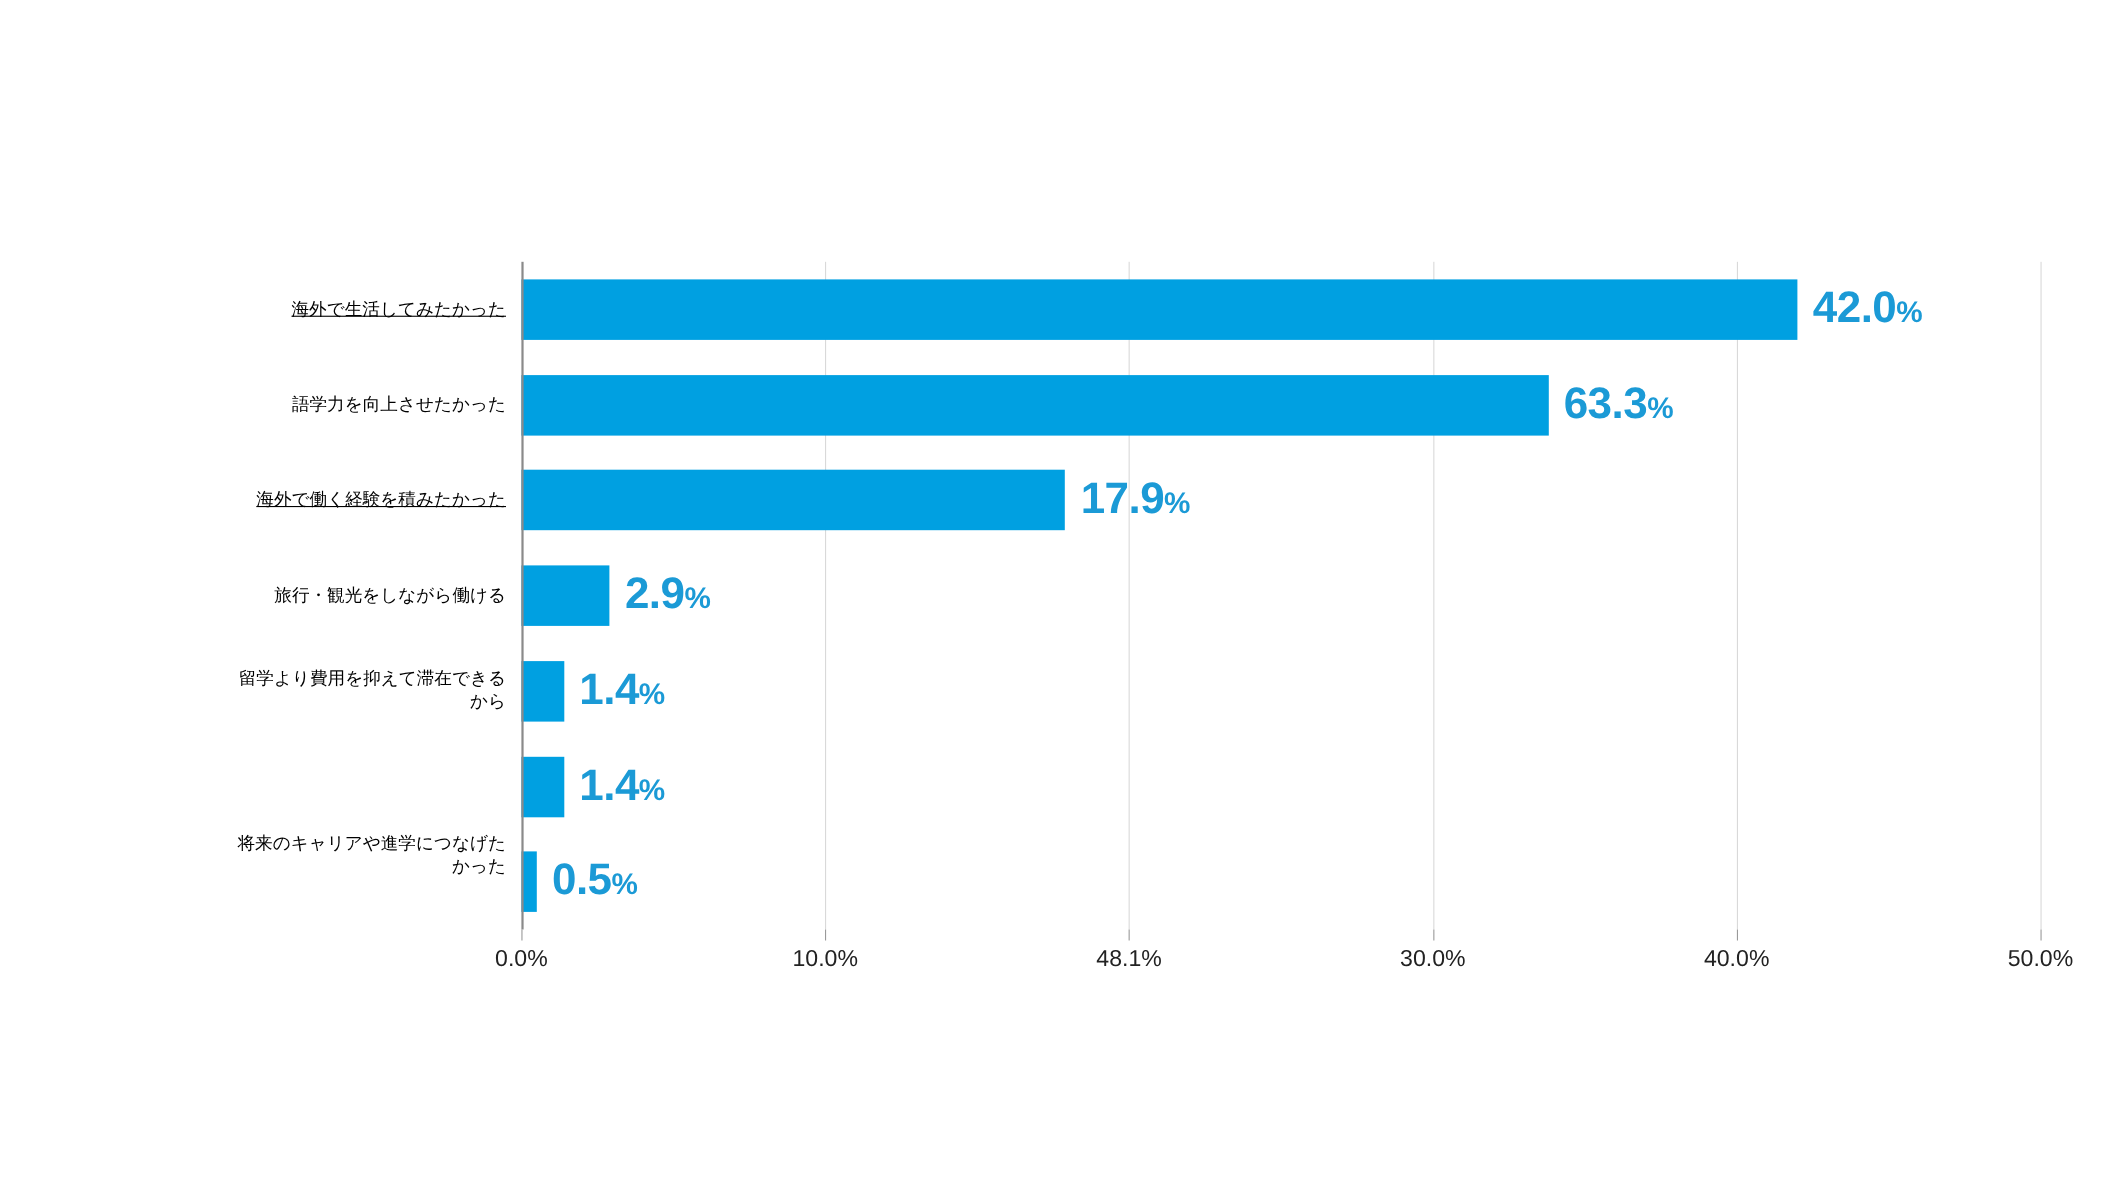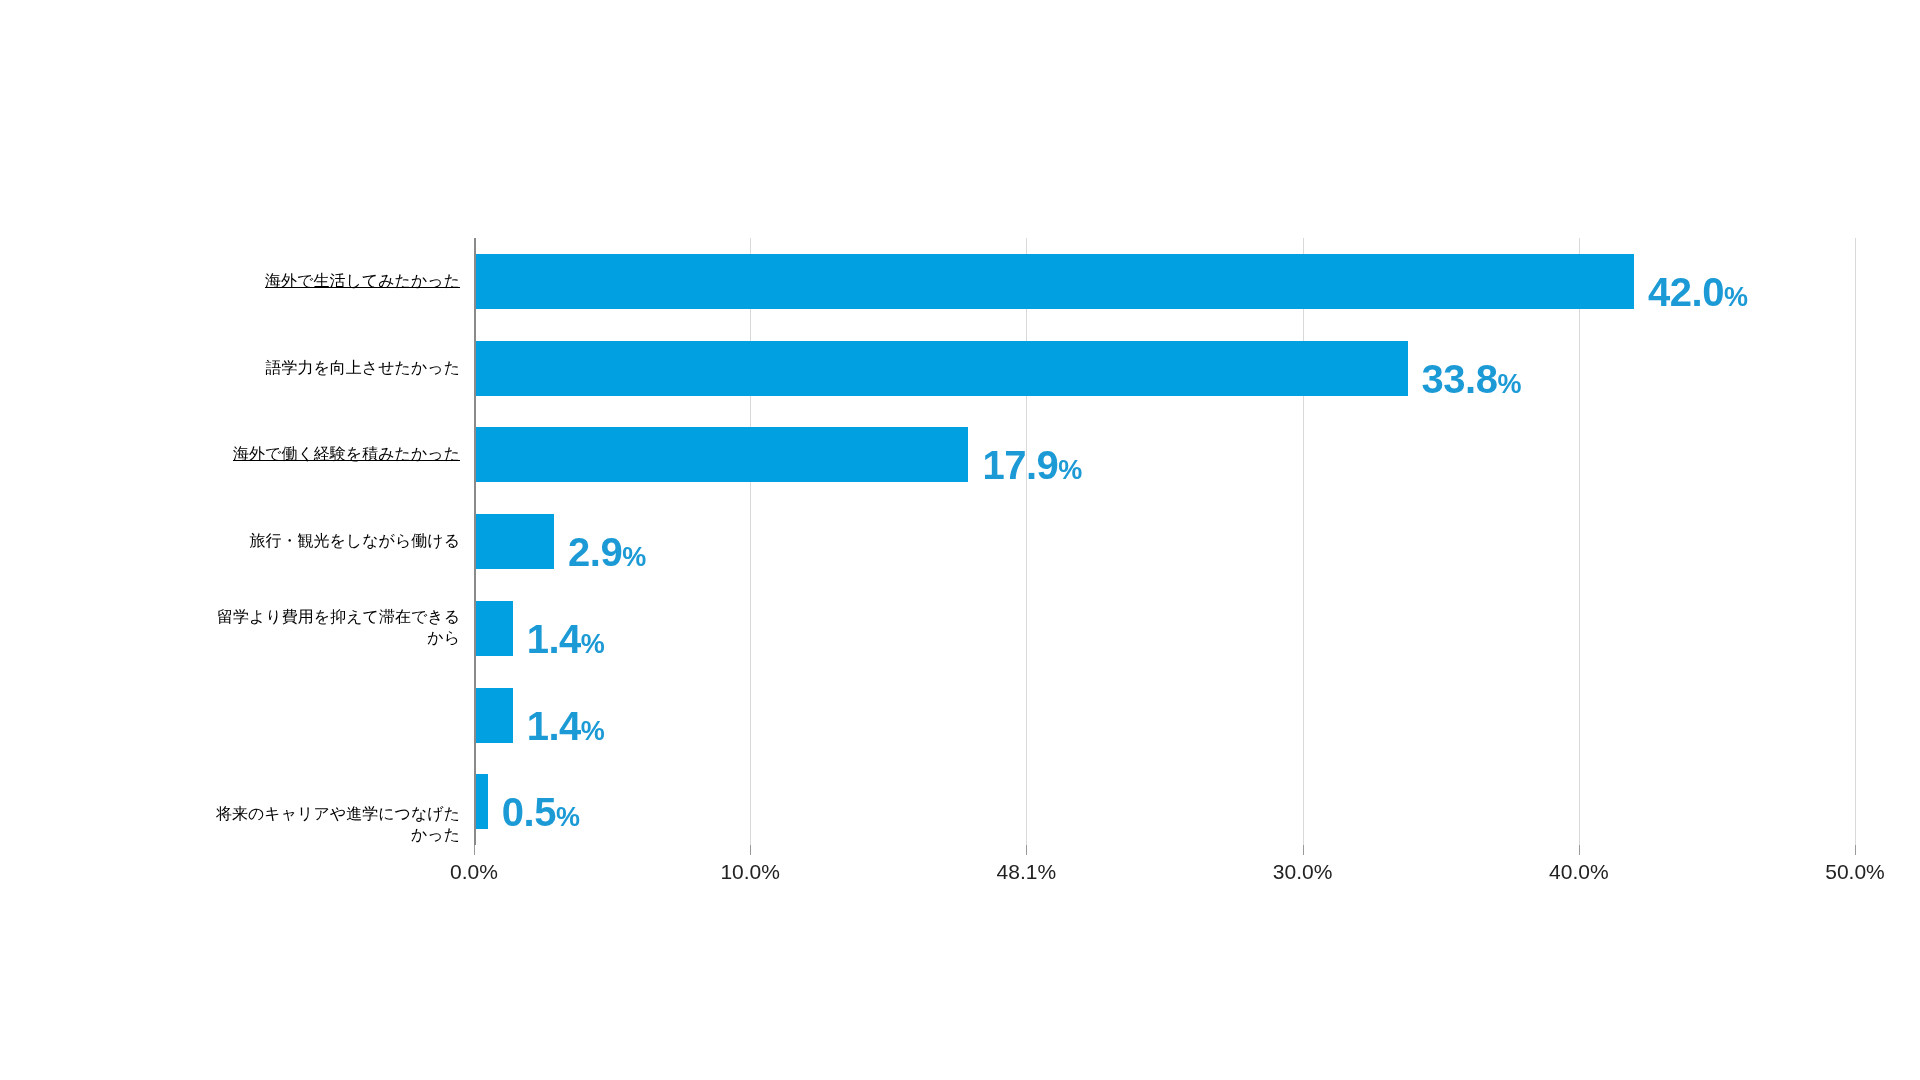--- a/index.html
+++ b/index.html
@@ -66,21 +66,21 @@
     height: 55px;
     background: #00a0e1;
   }
   .value-label {
     position: absolute;
     top: 10px;
     white-space: nowrap;
     color: #1b9ad6;
     font-weight: bold;
     font-size: 40px;
-    line-height: 88px;
+    line-height: 64px;
     letter-spacing: -0.5px;
   }
   .value-label .pct {
     font-size: 27px;
     font-weight: bold;
   }
   .cat-labels {
     position: absolute;
     left: 80px;
     top: 238px;
@@ -131,21 +131,21 @@
         <div class="gridline" style="left: 1104.8px;"></div>
         <div class="gridline" style="left: 1381px;"></div>
       </div>
     <div id="rows">
         <div class="row" style="top: 0px;">
           <div class="bar" style="width: 1160.04px; background: rgb(0, 160, 225);"></div>
           <div class="value-label" style="left: 1174.04px; color: rgb(27, 154, 214);"><span class="num">42.0</span><span class="pct">%</span></div>
         </div>
         <div class="row" style="top: 86.7px;">
           <div class="bar" style="width: 933.556px; background: rgb(0, 160, 225);"></div>
-          <div class="value-label" style="left: 947.556px; color: rgb(27, 154, 214);"><span class="num">33.8</span><span class="pct">%</span></div>
+          <div class="value-label" style="left: 947.556px; color: rgb(27, 154, 214);"><span class="num">63.3</span><span class="pct">%</span></div>
         </div>
         <div class="row" style="top: 173.4px;">
           <div class="bar" style="width: 494.398px; background: rgb(0, 160, 225);"></div>
           <div class="value-label" style="left: 508.398px; color: rgb(27, 154, 214);"><span class="num">17.9</span><span class="pct">%</span></div>
         </div>
         <div class="row" style="top: 260.1px; text-align: center;">
           <div class="bar" style="width: 80.098px; background: rgb(0, 160, 225);"></div>
           <div class="value-label" style="left: 94.098px; color: rgb(27, 154, 214);"><span class="num">2.9</span><span class="pct">%</span></div>
         </div>
         <div class="row" style="top: 346.8px;">
@@ -185,21 +185,21 @@
         <div style="text-align: right;">
           <span>旅行・観光をしながら働ける</span>
         </div>
       </div>
       <div class="cat-row" style="top: 346.8px;">
         <div style="text-align: right;">
           <span>留学より費用を抑えて滞在できる</span>
           <span>から</span>
         </div>
       </div>
-      <div class="cat-row" style="top: 544px; font-family: Liberation Mono, monospace;">
+      <div class="cat-row" style="top: 497px; font-family: Liberation Mono, monospace;">
         <div style="text-align: right;">
           <span>将来のキャリアや進学につなげた</span>
           <span>かった</span>
         </div>
       </div>
     </div>
 
   <div id="xticks">
       <div class="tick-mark" style="left: 474px;"></div>
       <div class="tick" style="left: 474px;">0.0%</div>

